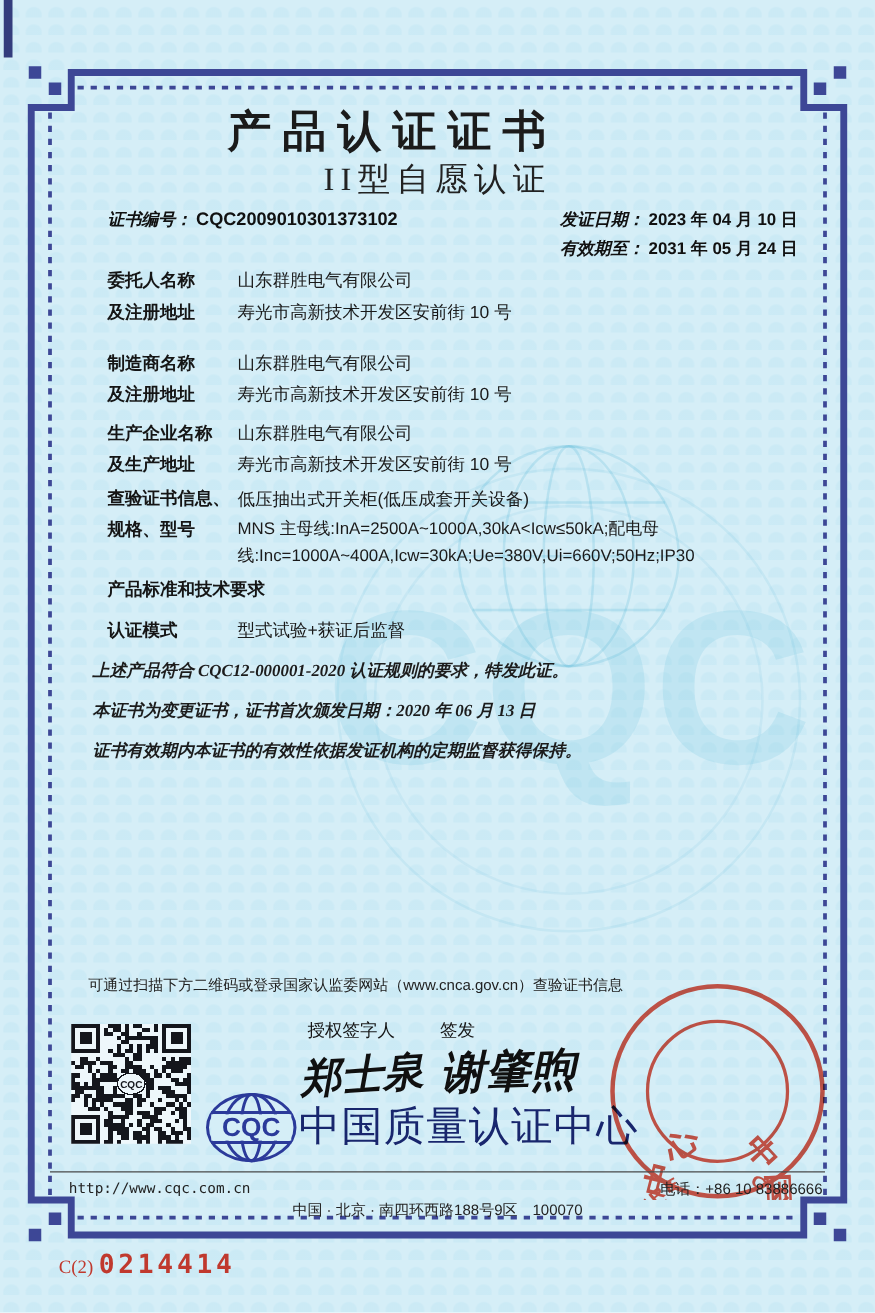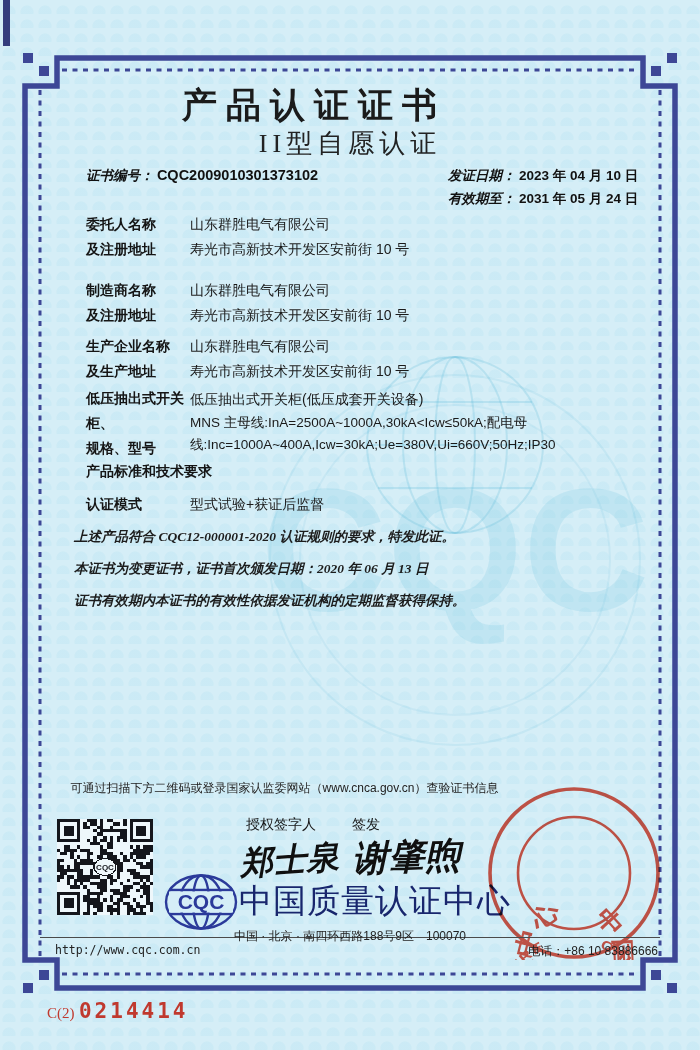--- a/index.html
+++ b/index.html
@@ -27,21 +27,21 @@
   .valcol{left:190px;width:472px;font-size:14px;color:#1a1a1a;line-height:25px;}
   .spec{font-size:13.5px;line-height:22px;}
   .stmts{left:74px;top:528px;width:570px;font-size:13.5px;color:#1c1c1c;}
   .stmts div{margin-bottom:14px;}
   .qr-note{left:0;top:780px;width:569px;text-align:center;font-size:12px;color:#222;}
   .sig-label{font-size:14px;color:#151515;}
   .sig-name{font-family:"DejaVu Serif",serif;font-style:italic;font-weight:bold;color:#101010;}
   .org-name{left:239px;top:879px;font-size:33px;color:#18266d;letter-spacing:1px;font-weight:500;}
   .footer-rule{left:40px;top:937px;width:620px;height:1px;background:#4a4a4a;}
   .footer-url{left:55px;top:943px;font-size:11.5px;color:#222;font-family:"DejaVu Sans Mono",monospace;}
-  .footer-center{left:0;top:928px;width:700px;text-align:center;font-size:12px;color:#222;}
+  .footer-center{left:0;top:960px;width:700px;text-align:center;font-size:12px;color:#222;}
   .footer-phone{right:42px;top:943px;font-size:12px;color:#222;}
   .serial{left:47px;top:999px;color:#c0392e;}
   .serial .pfx{font-family:"Liberation Serif",serif;font-size:15px;}
   .serial .num{font-family:"DejaVu Sans Mono",monospace;font-size:21px;font-weight:bold;letter-spacing:3px;}
   .stamp{left:487px;top:786px;opacity:.88;mix-blend-mode:multiply;}
   .edge-artifact{left:3px;top:0;width:7px;height:46px;background:#343d7d;}
 </style>
 </head>
 <body>
 
@@ -123,21 +123,21 @@
   <div class="abs lblcol" style="top:334px">
     <div>生产企业名称</div>
     <div>及生产地址</div>
   </div>
   <div class="abs valcol" style="top:334px">
     <div>山东群胜电气有限公司</div>
     <div>寿光市高新技术开发区安前街 10 号</div>
   </div>
 
   <div class="abs lblcol" style="top:386px">
-    <div>低压抽出式开关柜、</div>
+    <div>查验证书信息、</div>
     <div>规格、型号</div>
   </div>
   <div class="abs valcol" style="top:387px">
     <div>低压抽出式开关柜(低压成套开关设备)</div>
     <div class="spec">MNS 主母线:InA=2500A~1000A,30kA&lt;Icw≤50kA;配电母线:Inc=1000A~400A,Icw=30kA;Ue=380V,Ui=660V;50Hz;IP30</div>
   </div>
 
   <div class="abs lblcol" style="top:459px;width:160px">产品标准和技术要求</div>
 
   <div class="abs lblcol" style="top:492px">认证模式</div>

